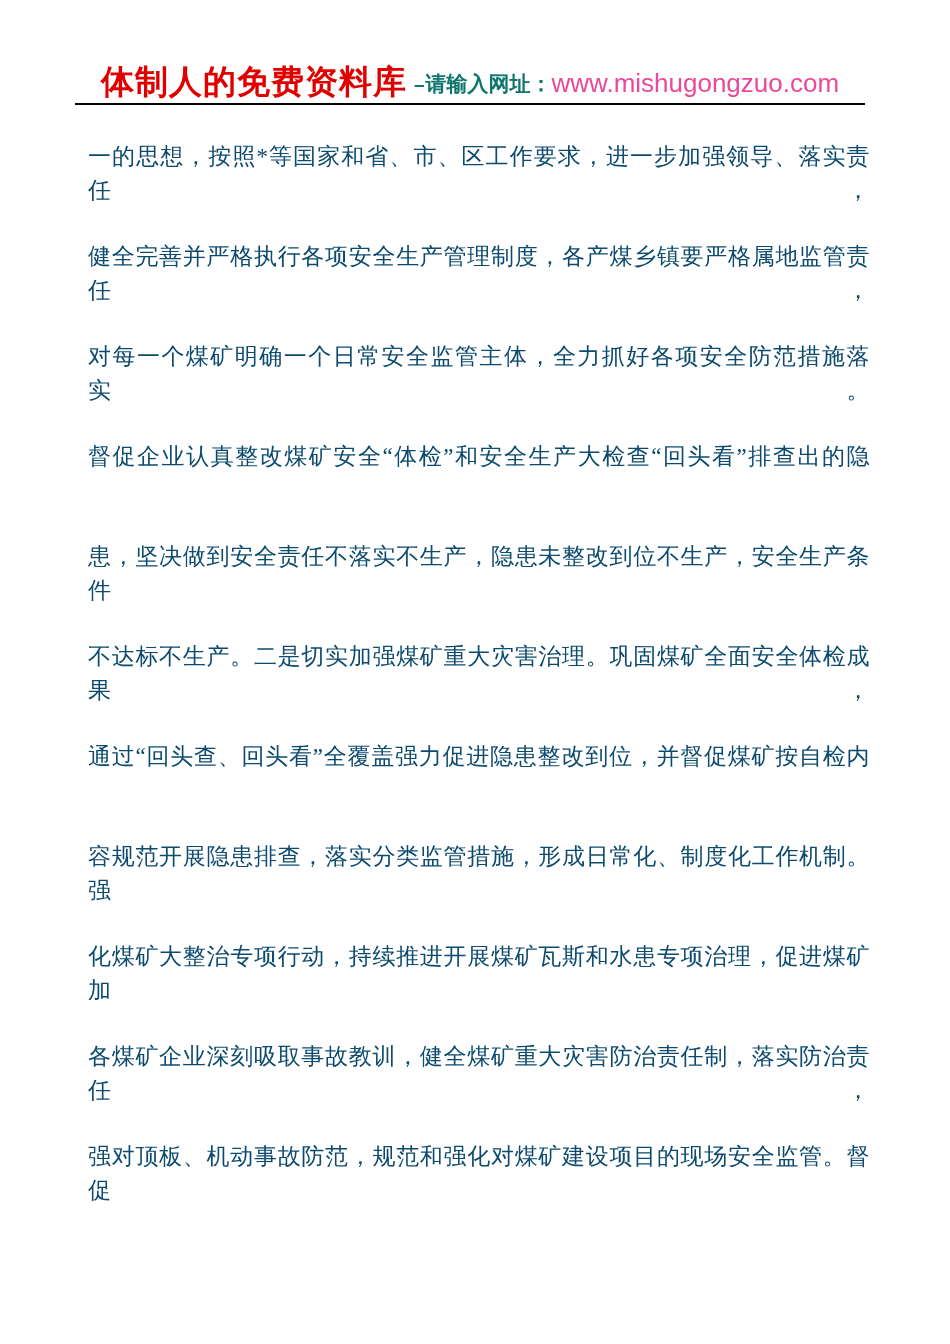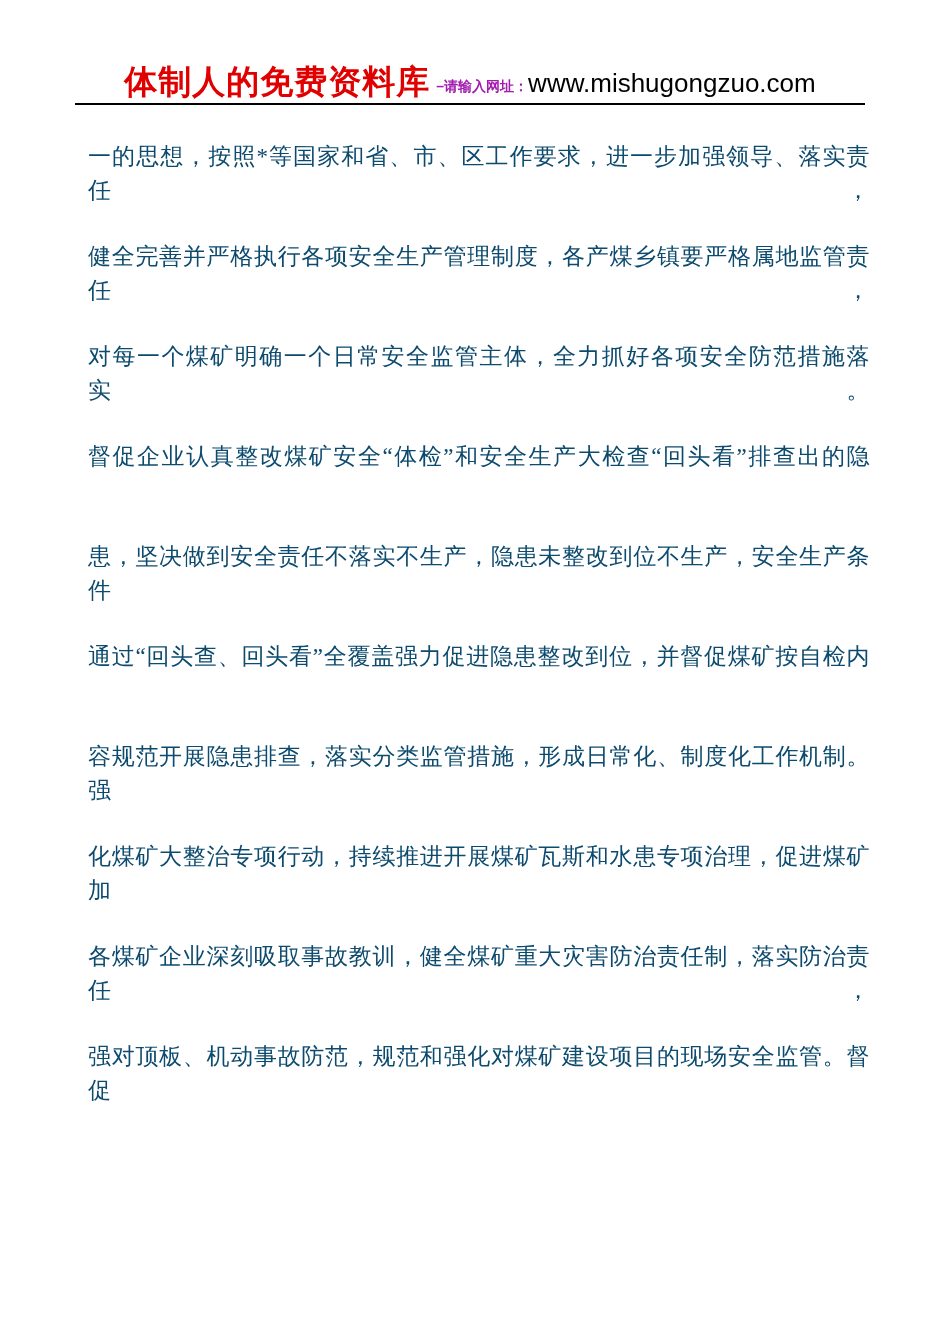--- a/index.html
+++ b/index.html
@@ -27,29 +27,29 @@
   }
   .site-title {
     color: #e00000;
     font-weight: bold;
     font-size: 33px;
     font-family: "Liberation Sans", "DejaVu Sans", sans-serif;
     letter-spacing: 1px;
     vertical-align: baseline;
   }
   .url-prompt {
-    color: #a21caf;
+    color: #0f766e;
     font-weight: bold;
-    font-size: 14px;
-    font-family: Liberation Sans, sans-serif;
+    font-size: 21px;
+    font-family: Liberation Mono, monospace;
     margin-left: 6px;
     vertical-align: 2px;
   }
   .site-url {
-    color: #000000;
+    color: #ec4899;
     font-size: 26px;
     font-family: "Liberation Sans", "DejaVu Sans", sans-serif;
     text-decoration: none;
     vertical-align: 1px;
     text-align: center;
   }
   .header-divider {
     position: absolute;
     top: 103px;
     left: 75px;
@@ -87,20 +87,21 @@
   </div>
 
   <div class="header-divider"></div>
 
   <div class="doc-body">
     <div class="line">一的思想，按照*等国家和省、市、区工作要求，进一步加强领导、落实责任，</div>
     <div class="line">健全完善并严格执行各项安全生产管理制度，各产煤乡镇要严格属地监管责任，</div>
     <div class="line">对每一个煤矿明确一个日常安全监管主体，全力抓好各项安全防范措施落实。</div>
     <div class="line">督促企业认真整改煤矿安全“体检”和安全生产大检查“回头看”排查出的隐</div>
     <div class="line">患，坚决做到安全责任不落实不生产，隐患未整改到位不生产，安全生产条件</div>
+    <div class="line">不达标不生产。二是切实加强煤矿重大灾害治理。巩固煤矿全面安全体检成果，</div>
     <div class="line">通过“回头查、回头看”全覆盖强力促进隐患整改到位，并督促煤矿按自检内</div>
     <div class="line">容规范开展隐患排查，落实分类监管措施，形成日常化、制度化工作机制。强</div>
     <div class="line">化煤矿大整治专项行动，持续推进开展煤矿瓦斯和水患专项治理，促进煤矿加</div>
     <div class="line">各煤矿企业深刻吸取事故教训，健全煤矿重大灾害防治责任制，落实防治责任，</div>
     <div class="line">强对顶板、机动事故防范，规范和强化对煤矿建设项目的现场安全监管。督促</div>
   </div>
 
 </div>
 
 </body></html>

